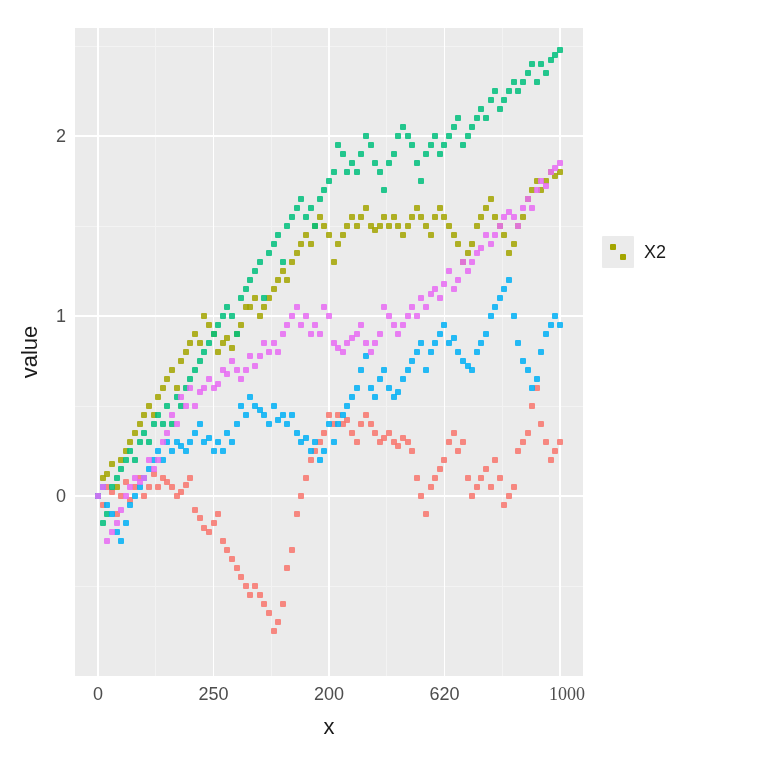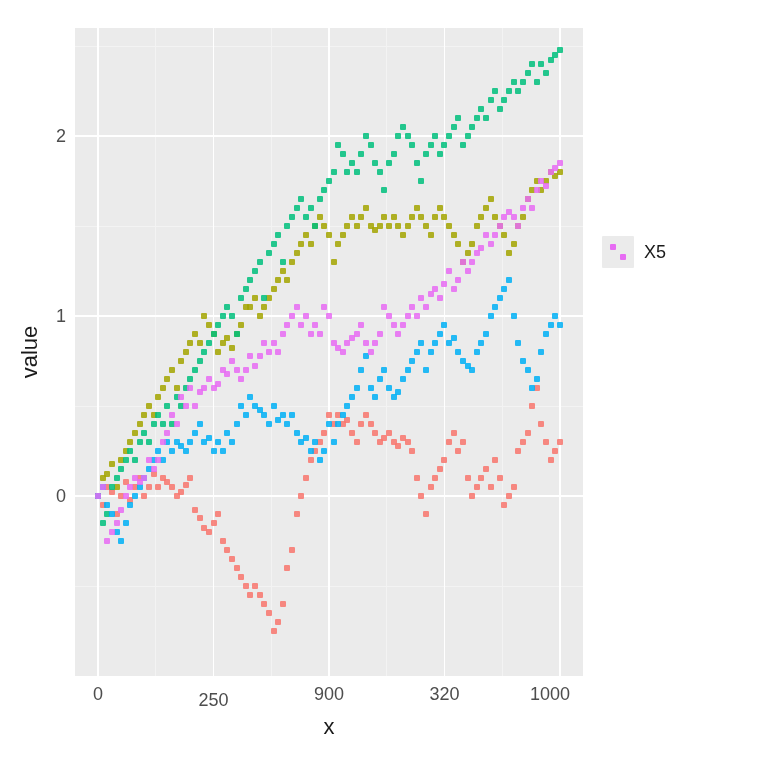--- a/index.html
+++ b/index.html
@@ -637,39 +637,39 @@
       <div class="pt" style="background: rgb(231, 107, 243); left: 461.818px; top: 162px;"></div>
       <div class="pt" style="background: rgb(231, 107, 243); left: 466.436px; top: 153px;"></div>
       <div class="pt" style="background: rgb(231, 107, 243); left: 471.055px; top: 158.4px;"></div>
       <div class="pt" style="background: rgb(231, 107, 243); left: 475.673px; top: 144px;"></div>
       <div class="pt" style="background: rgb(231, 107, 243); left: 480.291px; top: 140.4px;"></div>
       <div class="pt" style="background: rgb(231, 107, 243); left: 484.909px; top: 135px;"></div>
     </div>
 
   <div id="ticks-x">
       <div class="tick-x" style="left: 98.0909px;">0</div>
-      <div class="tick-x" style="left: 213.545px; margin-top: 6px;">250</div>
-      <div class="tick-x" style="left: 329px;">900</div>
-      <div class="tick-x" style="left: 444.455px;">320</div>
-      <div class="tick-x" style="left: 550px;">1000</div>
+      <div class="tick-x" style="left: 213.545px;">250</div>
+      <div class="tick-x" style="left: 329px;">200</div>
+      <div class="tick-x" style="left: 444.455px;">620</div>
+      <div class="tick-x" style="left: 567px; font-family: Liberation Serif, serif;">1000</div>
     </div>
   <div id="ticks-y">
       <div class="tick-y" style="top: 496px;">0</div>
       <div class="tick-y" style="top: 316px;">1</div>
       <div class="tick-y" style="top: 136px;">2</div>
     </div>
 
   <div class="axis-label-x">x</div>
   <div class="axis-label-y">
     <span>value</span>
   </div>
 
   <div class="legend" id="legend">
       <div class="legend-row">
         <div class="legend-key">
-          <div class="legend-dot a" style="background: rgb(231, 107, 243);"></div>
-          <div class="legend-dot b" style="background: rgb(231, 107, 243);"></div>
+          <div class="legend-dot a" style="background: rgb(163, 165, 0);"></div>
+          <div class="legend-dot b" style="background: rgb(163, 165, 0);"></div>
         </div>
-        <div class="legend-label">X5</div>
+        <div class="legend-label">X2</div>
       </div>
     </div>
 
 </div>
 
 </body></html>

